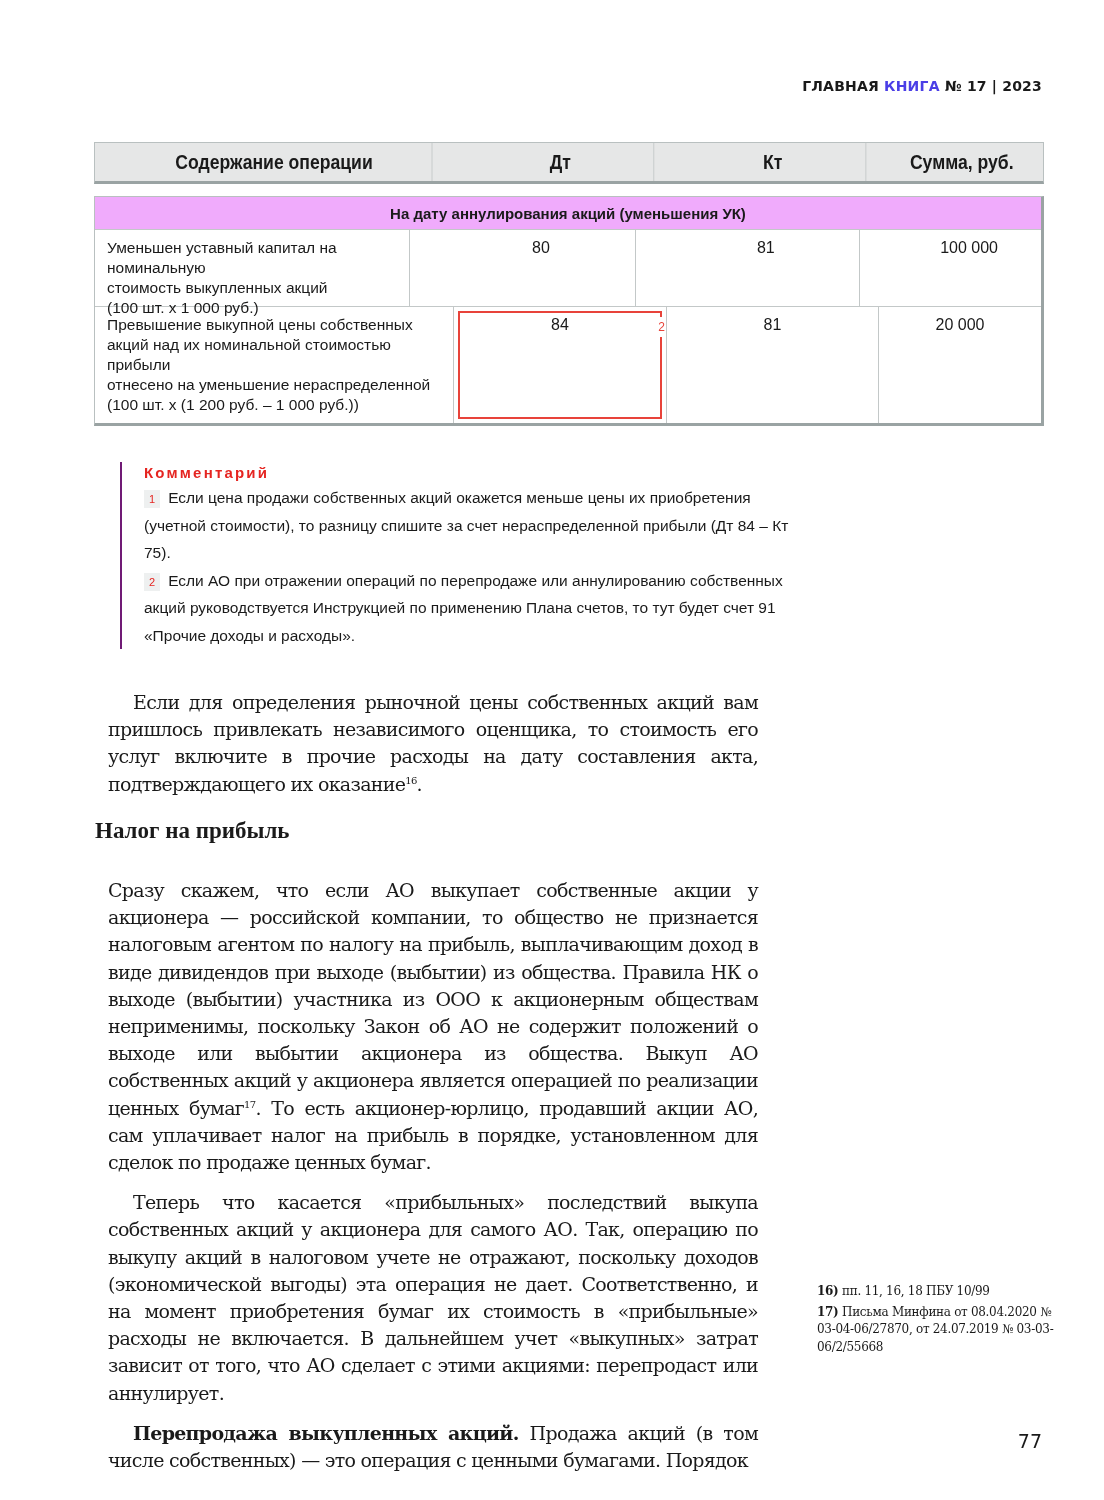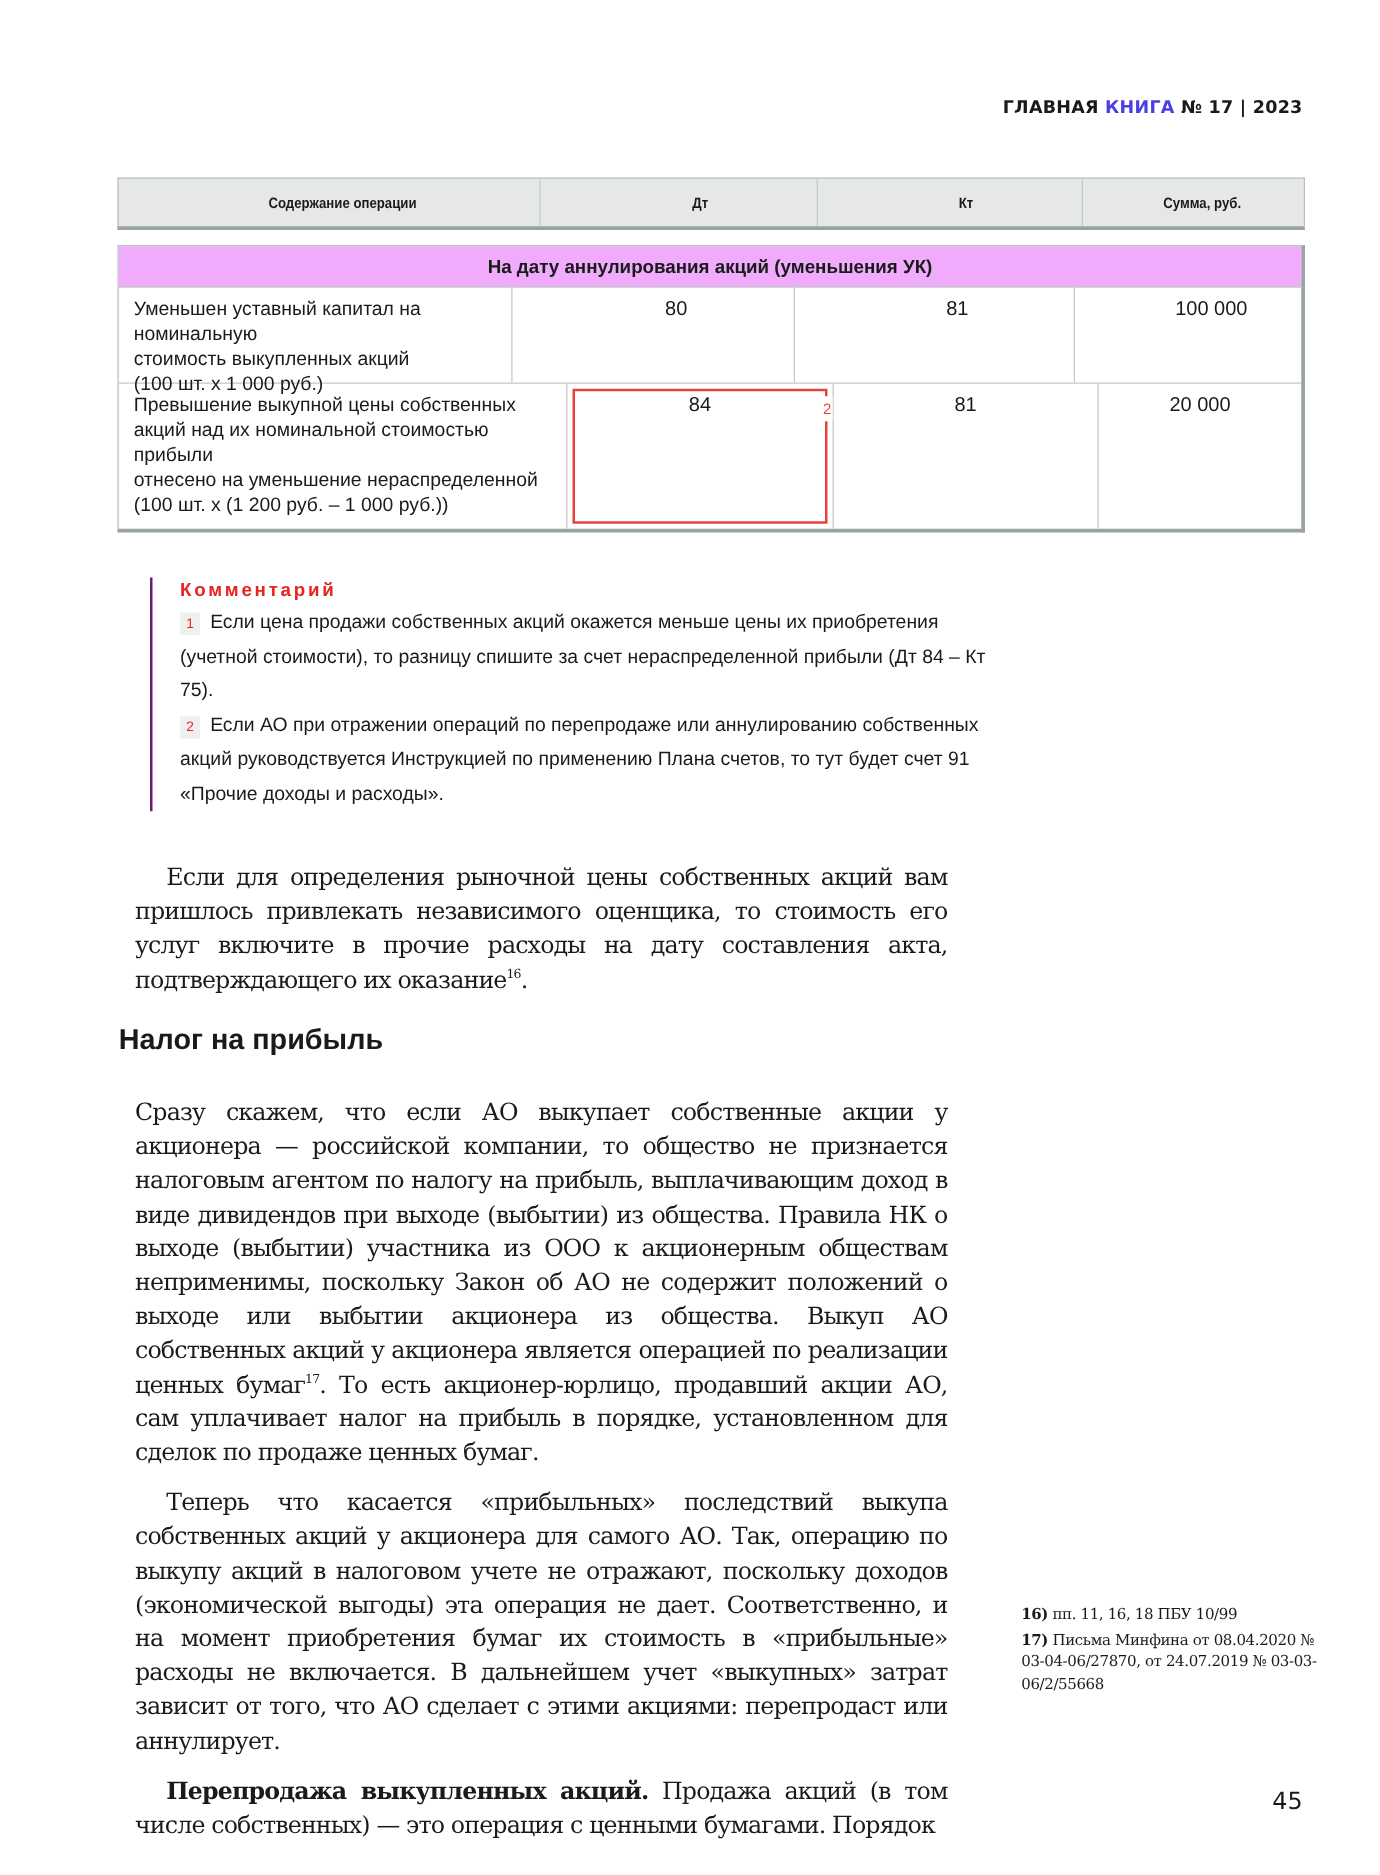--- a/index.html
+++ b/index.html
@@ -1,19 +1,19 @@
 <!DOCTYPE html>
 <html><head>
 <meta charset="utf-8">
 <style>
   html, body { margin: 0; padding: 0; background: #ffffff; }
   body { width: 1104px; height: 1500px; position: relative; overflow: hidden; color: #1a1a1a; }
   .masthead { position: absolute; top: 58px; right: 62px; font-family: "DejaVu Sans", sans-serif; font-weight: bold; font-size: 14px; letter-spacing: 0.2px; margin-top: 20px; }
   .masthead .brand2 { color: #4a3ee6; }
-  .tbl-head { position: absolute; left: 94px; top: 142px; width: 948px; height: 38px; background: #e6e7e7; border: 1px solid #b9c0c0; border-bottom: 3px solid #9aa3a3; display: flex; font-family: "Liberation Sans", sans-serif; font-weight: bold; font-size: 12px; }
+  .tbl-head { position: absolute; left: 94px; top: 142px; width: 948px; height: 38px; background: #e6e7e7; border: 1px solid #b9c0c0; border-bottom: 3px solid #9aa3a3; display: flex; font-family: "Liberation Sans", sans-serif; font-weight: bold; font-size: 20px; }
   .tbl-head div { display: flex; align-items: center; justify-content: center; border-right: 1px solid #c3c8c8; transform: scaleX(0.88); }
   .tbl-head div:last-child { border-right: none; }
   .c1 { width: 359px; } .c2 { width: 213px; } .c3 { width: 212px; } .c4 { width: 164px; }
   .tbl-body { position: absolute; left: 94px; top: 196px; width: 946px; border: 1px solid #b9c0c0; border-right: 3px solid #9aa3a3; border-bottom: 3px solid #9aa3a3; font-family: "Liberation Sans", sans-serif; font-size: 16px; }
   .section-row { height: 32px; background: #f0abfc; border-bottom: 1px solid #c3c8c8; display: flex; align-items: center; justify-content: center; font-weight: bold; font-size: 15px; }
   .row { display: flex; border-bottom: 1px solid #c3c8c8; }
   .row:last-child { border-bottom: none; }
   .row > div { border-right: 1px solid #c3c8c8; padding: 8px 12px; box-sizing: border-box; line-height: 20px; }
   .row > div:last-child { border-right: none; }
   .row .num { text-align: center; }
@@ -23,21 +23,21 @@
   .cell-kt { width: 212px; }
   .cell-sum { width: 162px; }
   .hl-box { position: absolute; left: 4px; top: 4px; right: 4px; bottom: 4px; border: 2px solid #e8433a; }
   .hl-mark { position: absolute; right: 0px; top: 10px; color: #e8433a; font-size: 12px; background: #fff; padding: 0 1px; }
   .comment { position: absolute; left: 120px; top: 462px; width: 660px; border-left: 2px solid #701a75; padding-left: 22px; font-family: "Liberation Sans", sans-serif; font-size: 15.5px; line-height: 27.5px; }
   .comment-title { color: #e52521; font-weight: bold; font-size: 15px; letter-spacing: 2.2px; line-height: 22px; }
   .badge { display: inline-block; background: #eef0f0; color: #e52521; font-size: 11px; padding: 0 5px; line-height: 18px; margin-right: 8px; }
   .body-text { position: absolute; left: 95px; width: 676px; font-family: "DejaVu Serif", serif; font-size: 19px; line-height: 27.2px; text-align: justify; letter-spacing: -0.7px; }
   .body-text p { margin: 13px; }
   .indent { text-indent: 25px; }
-  .heading { position: absolute; left: 95px; top: 818px; font-family: Liberation Sans, sans-serif; font-weight: bold; font-size: 23px; }
+  .heading { position: absolute; left: 95px; top: 818px; font-family: Liberation Serif, serif; font-weight: bold; font-size: 23px; }
   sup { font-size: 10px; line-height: 0; }
   .notes { position: absolute; left: 817px; top: 1283px; width: 240px; font-family: "DejaVu Serif", serif; font-size: 12px; line-height: 17.5px; letter-spacing: -0.3px; }
   .notes p { margin: 0 0 3px 0; }
   .pagenum { position: absolute; right: 62px; top: 1430px; font-family: "DejaVu Sans", sans-serif; font-size: 19px; }
 </style>
 </head>
 <body>
 
 <div class="masthead">
   <span>ГЛАВНАЯ</span>
@@ -102,13 +102,13 @@
   <p><span>Сразу скажем, что если АО выкупает собственные акции у акционера — российской компании, то общество не признается налоговым агентом по налогу на прибыль, выплачивающим доход в виде дивидендов при выходе (выбытии) из общества. Правила НК о выходе (выбытии) участника из ООО к акционерным обществам неприменимы, поскольку Закон об АО не содержит положений о выходе или выбытии акционера из общества. Выкуп АО собственных акций у акционера является операцией по реализации ценных бумаг</span><sup>17</sup><span>. То есть акционер-юрлицо, продавший акции АО, сам уплачивает налог на прибыль в порядке, установленном для сделок по продаже ценных бумаг.</span></p>
   <p class="indent">Теперь что касается «прибыльных» последствий выкупа собственных акций у акционера для самого АО. Так, операцию по выкупу акций в налоговом учете не отражают, поскольку доходов (экономической выгоды) эта операция не дает. Соответственно, и на момент приобретения бумаг их стоимость в «прибыльные» расходы не включается. В дальнейшем учет «выкупных» затрат зависит от того, что АО сделает с этими акциями: перепродаст или аннулирует.</p>
   <p class="indent"><b>Перепродажа выкупленных акций.</b><span> Продажа акций (в том числе собственных) — это операция с ценными бумагами. Порядок</span></p>
 </div>
 
 <div class="notes">
   <p><b>16)</b><span> пп. 11, 16, 18 ПБУ 10/99</span></p>
   <p><b>17)</b><span> Письма Минфина от 08.04.2020 № 03-04-06/27870, от 24.07.2019 № 03-03-06/2/55668</span></p>
 </div>
 
-<div class="pagenum">45</div>
+<div class="pagenum">77</div>
 
 </body></html>

